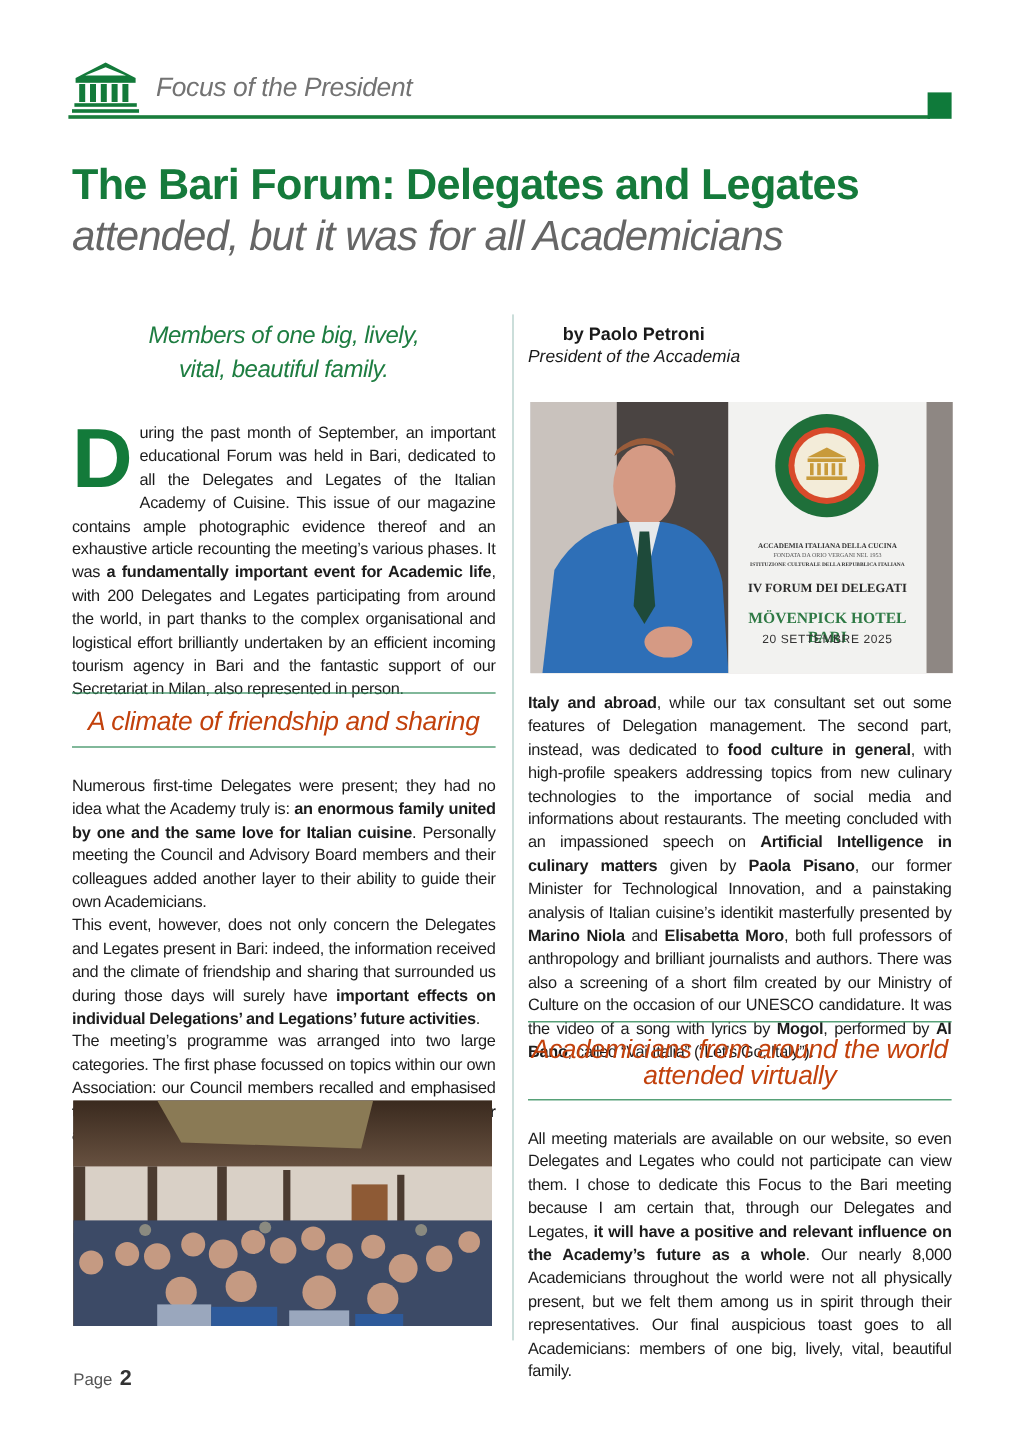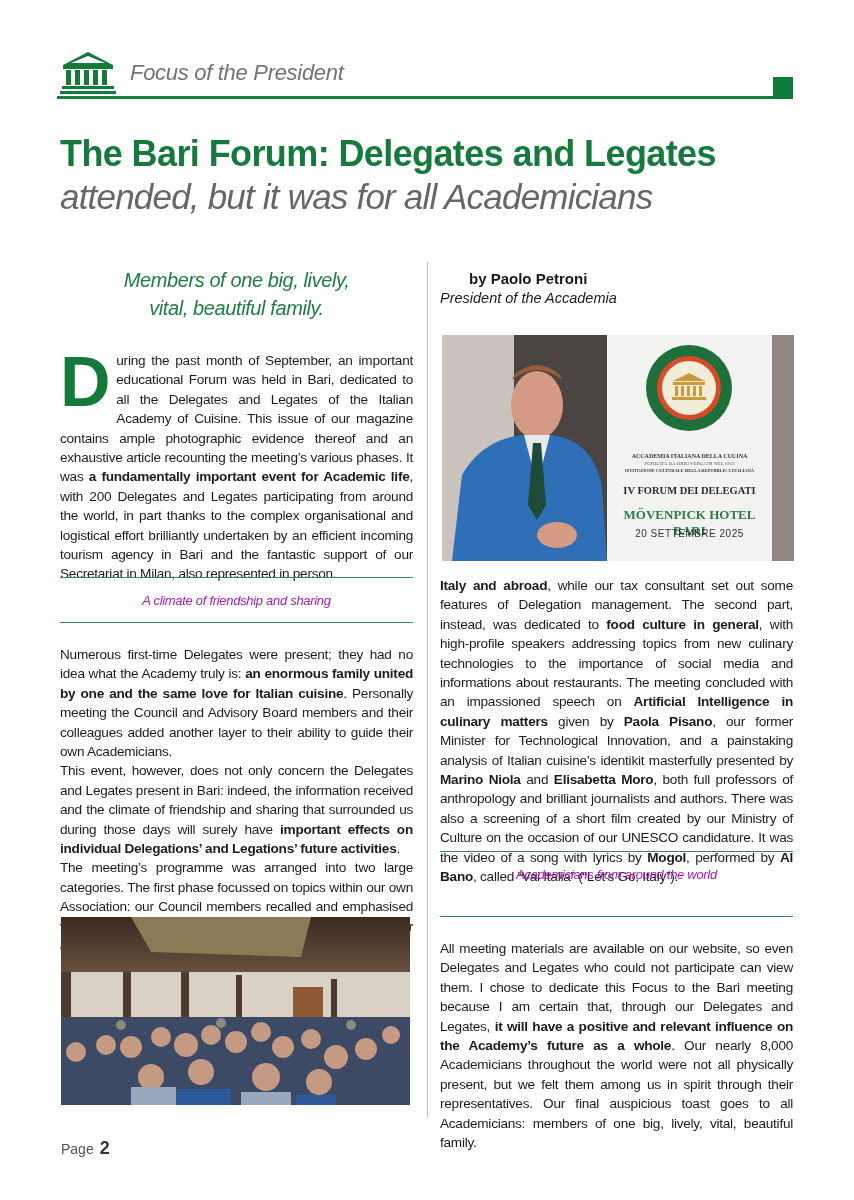--- a/index.html
+++ b/index.html
@@ -29,21 +29,21 @@
                font-size:20px; line-height:28px; color:#1e7d41; letter-spacing:-0.4px; }
 
   .body-text { font-size:13.6px; line-height:19.4px; text-align:justify; letter-spacing:-0.25px;
                color:#1c1c1c; }
   .body-text b { font-weight:bold; }
 
   .dropcap { float:left; font-size:70px; line-height:58px; font-weight:bold; color:#137a3a;
              margin:2px 6px 0 0; height:62px; }
 
   .section-rule { height:1px; background:#2f8a58; }
-  .section-title { font-style:italic; color:#a21caf; font-size:13px; text-align:center;
+  .section-title { font-style:italic; color:#c2410c; font-size:22px; text-align:center;
                    line-height:21px; letter-spacing:-0.3px; }
 
   .byline-name { left:440px; top:270px; font-size:15px; font-weight:bold; color:#1a1a1a;margin-left:29px; }
   .byline-role { left:440px; top:290px; font-size:14.5px; font-style:italic; color:#1a1a1a; }
 
   
   .photo-president { left:442px; top:335px; width:352px; height:226px; overflow:hidden;
                      background:#bdb6b4; }
   .photo-audience { left:61px; top:917px; width:349px; height:188px; overflow:hidden;
                     background:#4a3a2e; }
@@ -191,20 +191,21 @@
   </div>
 </div>
 
 <div class="abs col-right body-text" style="top:576px;">
   <b>Italy and abroad</b><span>, while our tax consultant set out some features of Delegation management. The second part, instead, was dedicated to </span><b>food culture in general</b><span>, with high-profile speakers addressing topics from new culinary technologies to the importance of social media and informations about restaurants. The meeting concluded with an impassioned speech on </span><b>Artificial Intelligence in culinary matters</b><span> given by </span><b>Paola Pisano</b><span>, our former Minister for Technological Innovation, and a painstaking analysis of Italian cuisine’s identikit masterfully presented by </span><b>Marino Niola</b><span> and </span><b>Elisabetta Moro</b><span>, both full professors of anthropology and brilliant journalists and authors. There was also a screening of a short film created by our Ministry of Culture on the occasion of our UNESCO candidature. It was the video of a song with lyrics by </span><b>Mogol</b><span>, performed by </span><b>Al Bano</b><span>, called “Vai Italia” (“Let’s Go, Italy”).</span>
 </div>
 
 <div class="abs col-right section-rule" style="top:851px;"></div>
 <div class="abs col-right section-title" style="top:864px;">
   <div>Academicians from around the world</div>
+  <div>attended virtually</div>
 </div>
 <div class="abs col-right section-rule" style="top:916px;"></div>
 
 <div class="abs col-right body-text" style="top:939px;">
   <span>All meeting materials are available on our website, so even Delegates and Legates who could not participate can view them. I chose to dedicate this Focus to the Bari meeting because I am certain that, through our Delegates and Legates, </span><b>it will have a positive and relevant influence on the Academy’s future as a whole</b><span>. Our nearly 8,000 Academicians throughout the world were not all physically present, but we felt them among us in spirit through their representatives. Our final auspicious toast goes to all Academicians: members of one big, lively, vital, beautiful family.</span>
 </div>
 
 <div class="abs page-footer">
   <span>Page</span><span class="num">2</span>
 </div>

